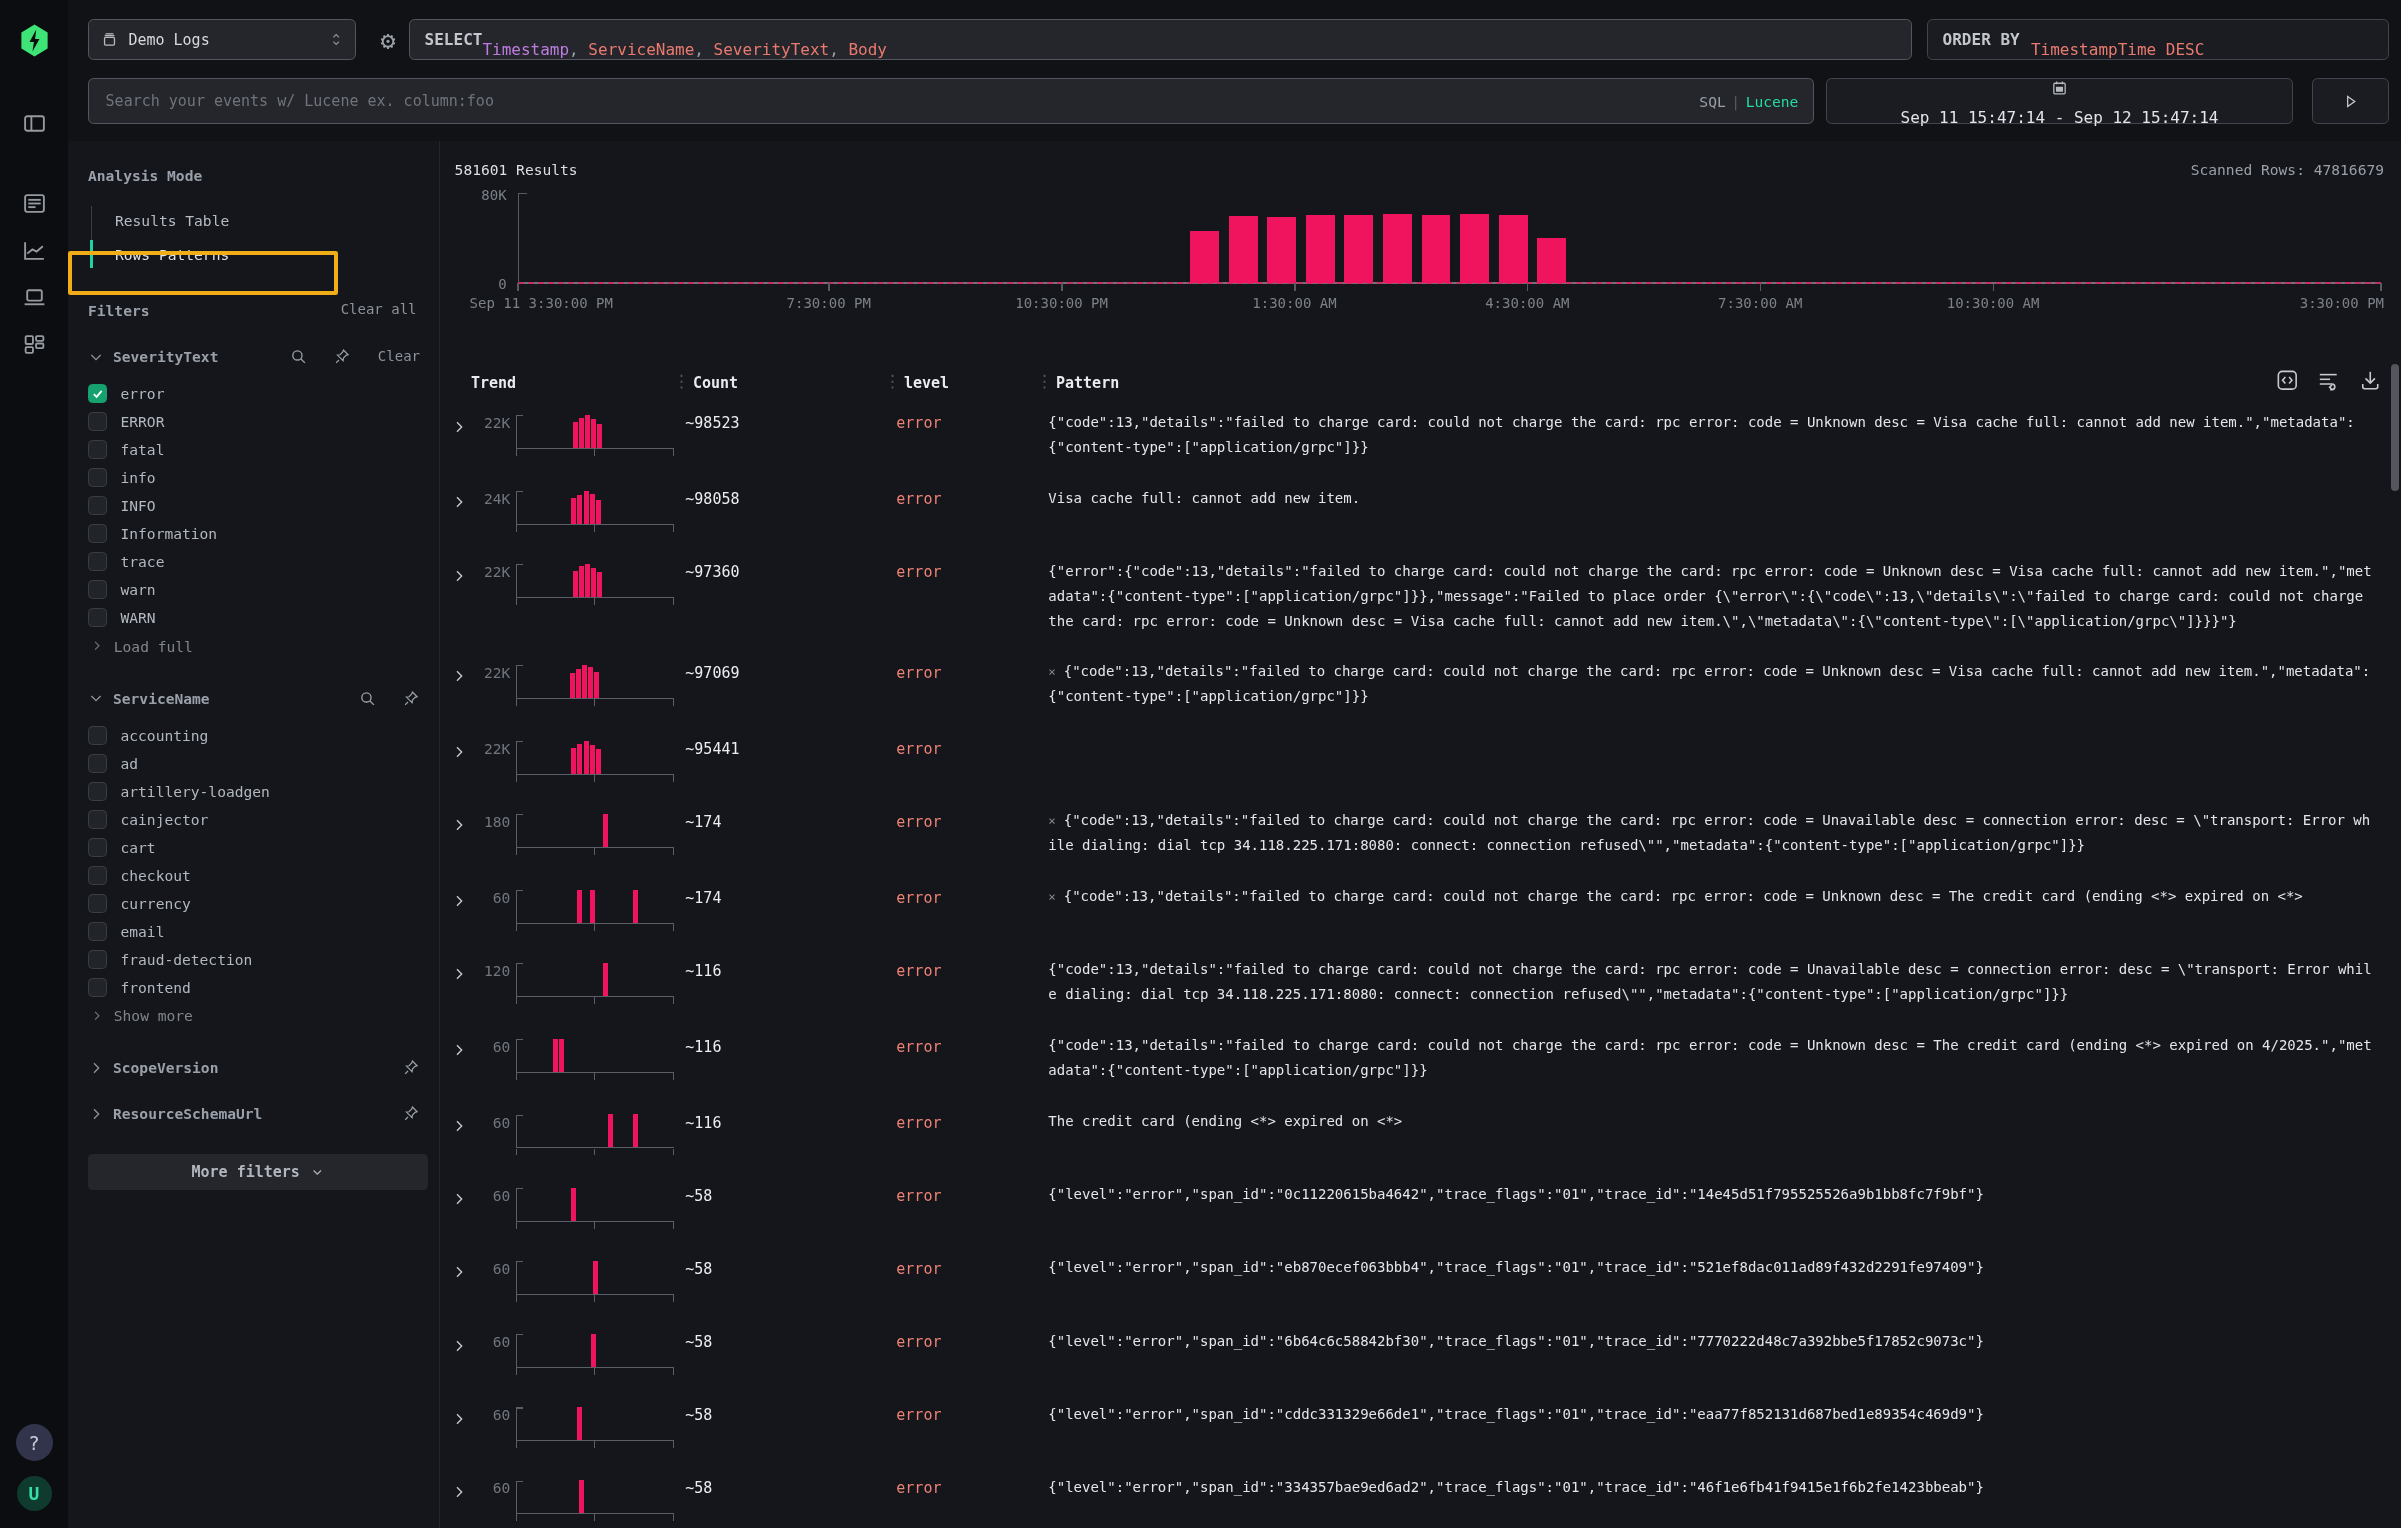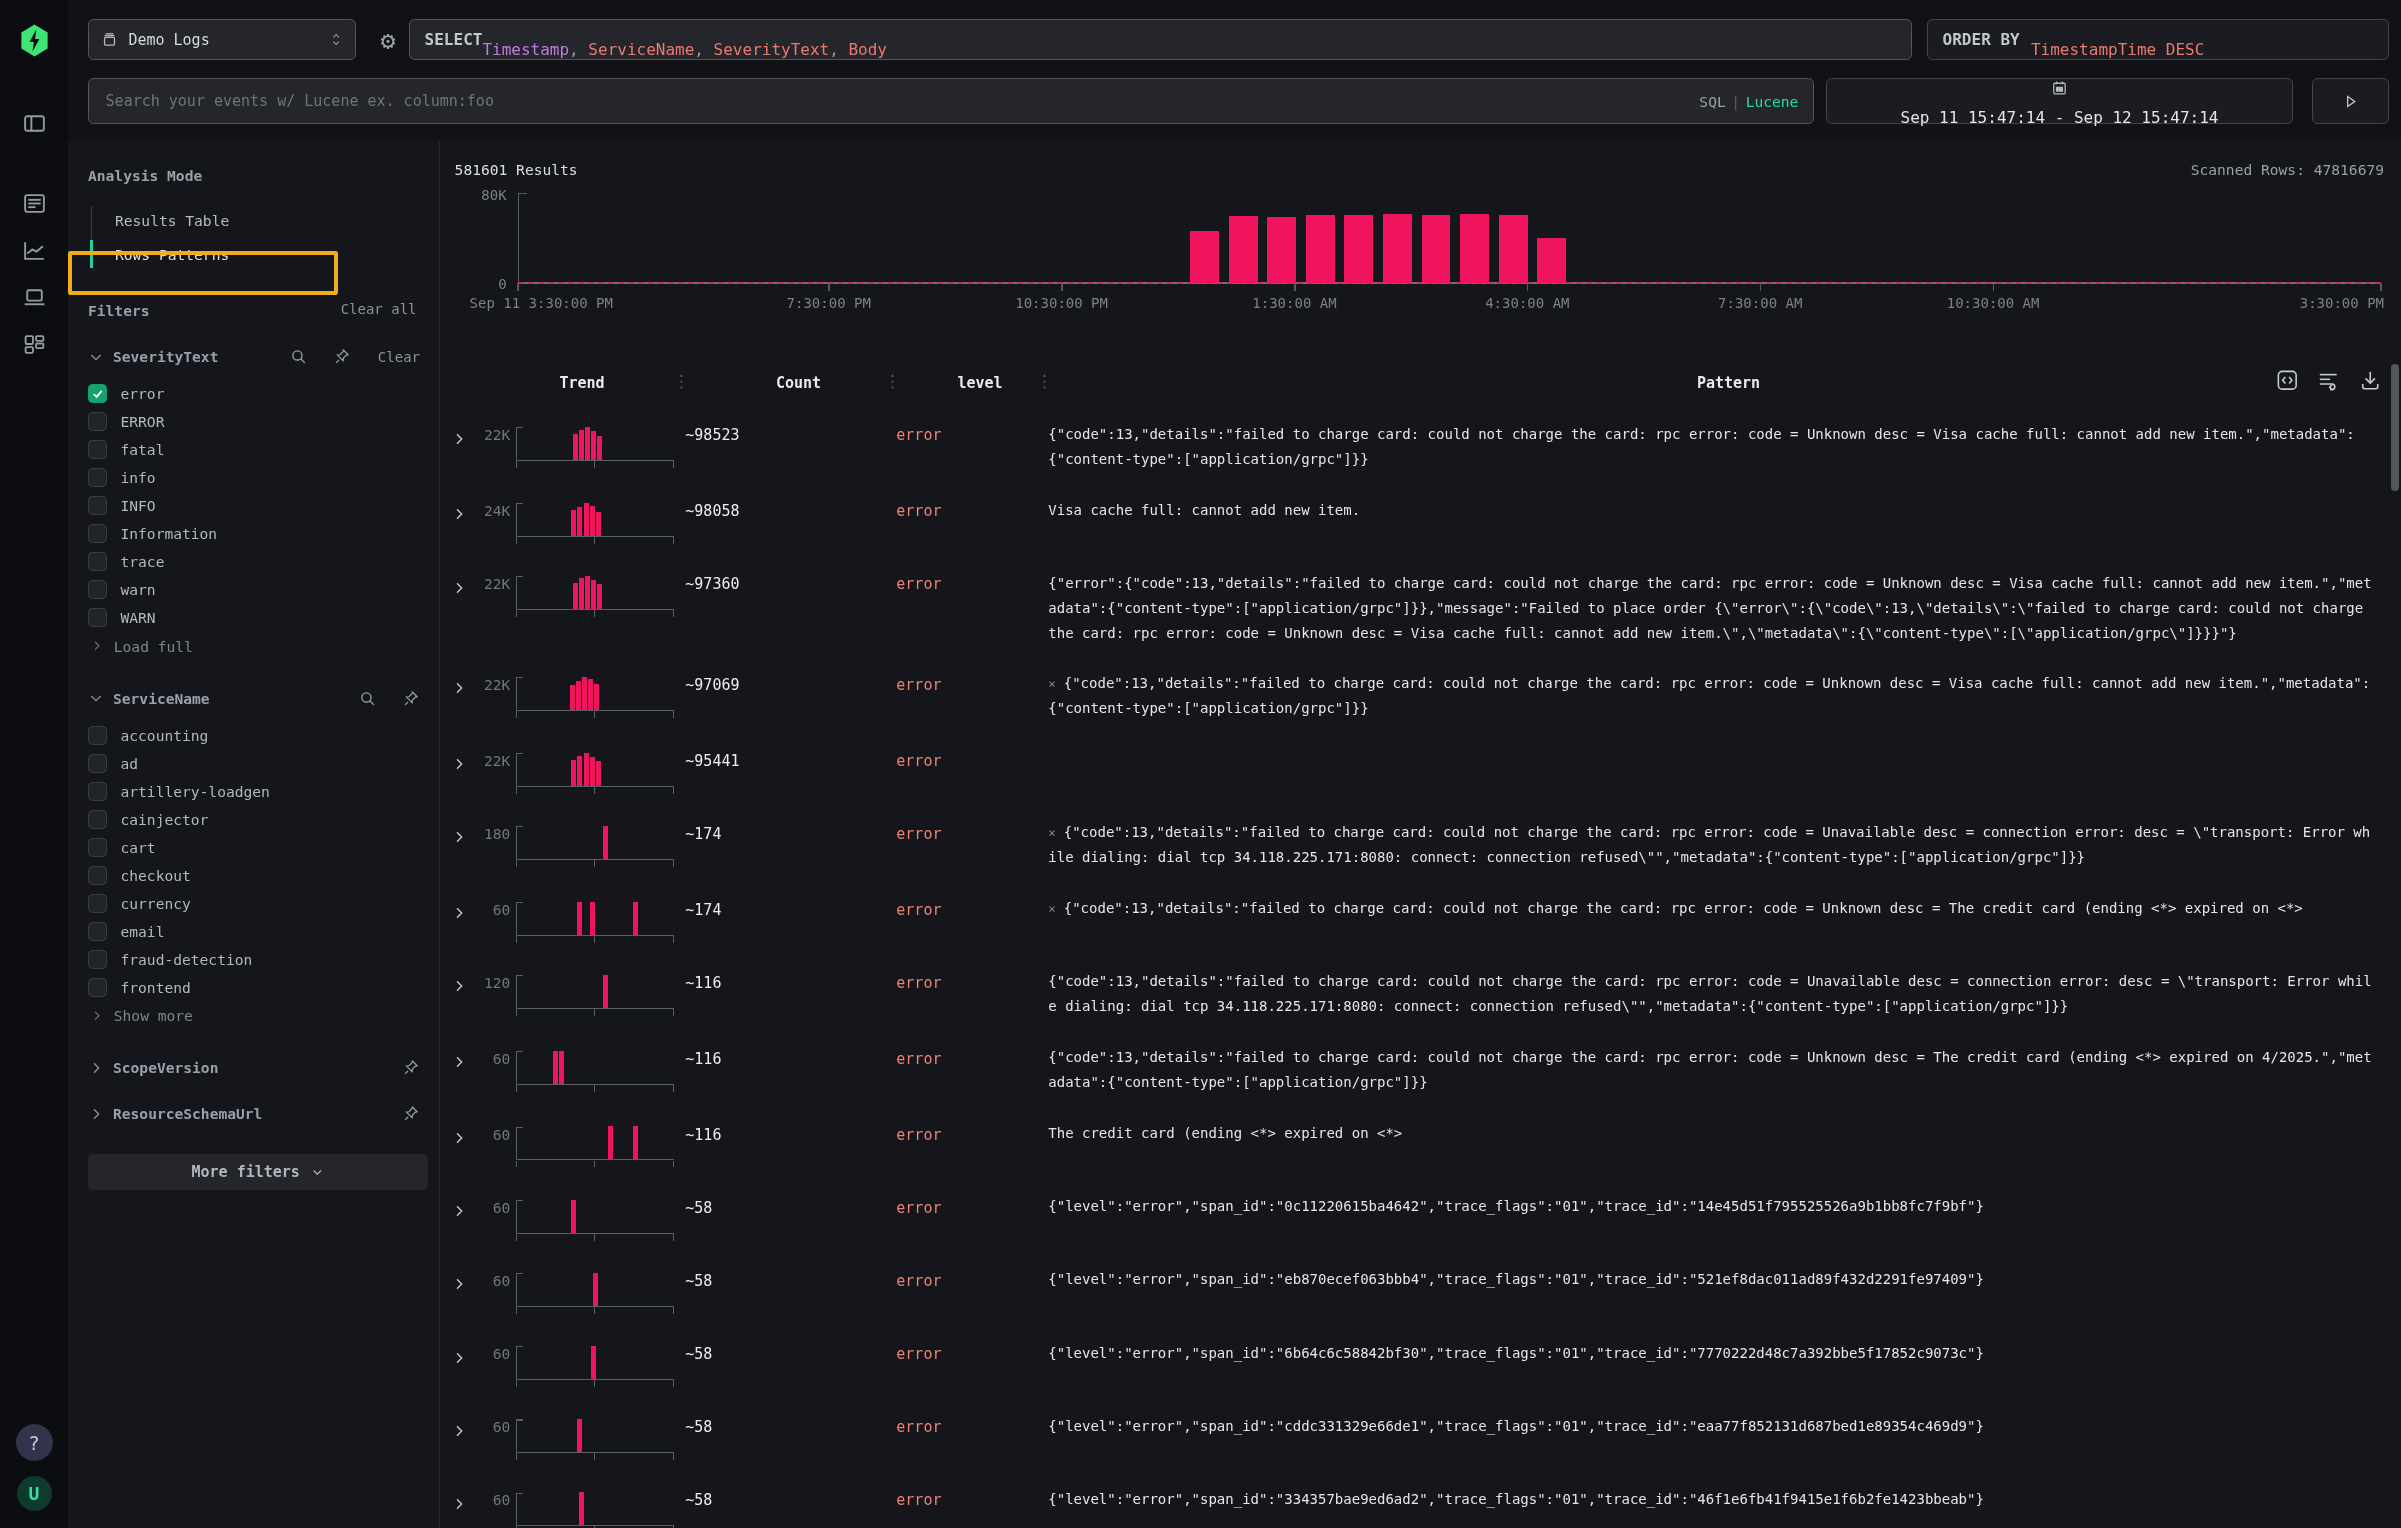--- a/index.html
+++ b/index.html
@@ -57,21 +57,21 @@
   .an-item.active{color:#dfe2e6;}
   .an-item.active::before{content:"";position:absolute;left:2.3px;top:3.4px;bottom:3.4px;width:2.8px;background:#1fd2a5;}
   #highlight-box{position:absolute;left:-20px;width:270px;height:44px;border:4.5px solid #f0ad18;
                  border-radius:2.3px;box-sizing:border-box;pointer-events:none;z-index:5;}
   #filters-head{display:flex;align-items:center;margin-top:27px;padding-right:22.5px;}
   #clear-all{margin-left:auto;font-size:14px;color:#8d929b;cursor:pointer;}
   .fgroup{margin-top:0;}
   .fgroup-head{display:flex;align-items:center;gap:9px;margin-top:29px;padding-right:19px;color:#9aa0aa;}
   .fgroup-head .chev{color:#8d929b;display:flex;}
   .fgroup-name{font-size:14.6px;font-weight:700;}
-  .fgroup-icons{margin-left:auto;display:flex;align-items:center;gap:27px;color:#9aa0a8;}
+  .fgroup-icons{margin-left:auto;display:flex;align-items:flex-start;gap:27px;color:#9aa0a8;}
   .fgroup-clear{font-size:14px;color:#8d929b;cursor:pointer;}
   .opt-list{margin-top:14.6px;}
   .opt-row{display:flex;align-items:center;gap:13.5px;height:28px;cursor:pointer;}
   .cbox{width:19px;height:19px;border-radius:4.5px;background:#212429;border:1.7px solid #3a3d43;
         box-sizing:border-box;flex:0 0 auto;display:flex;align-items:center;justify-content:center;}
   .cbox.checked{background:#16a26f;border-color:#16a26f;}
   .opt-label{font-size:14.6px;color:#b2b8c0;}
   .more-row{display:flex;align-items:center;gap:10px;height:29px;color:#80858e;font-size:14.6px;cursor:pointer;padding-left:2.3px;}
   #more-filters{margin-top:32px;width:340px;height:36px;background:#24262c;border-radius:4.5px;
         display:flex;align-items:center;justify-content:center;gap:10px;color:#b2b7bf;
@@ -86,21 +86,21 @@
   #chart .ylab-bot{position:absolute;left:0;bottom:32px;width:52px;text-align:right;font-size:14px;color:#7c8188;}
   #plot{position:absolute;left:63px;right:3.4px;top:10px;bottom:41px;}
   #plot .yaxis{position:absolute;left:0;top:0;bottom:0;width:1.7px;background:#565a61;}
   #plot .ytick{position:absolute;left:0;top:0;width:9px;height:1.7px;background:#565a61;}
   #plot .baseline{position:absolute;left:0;right:0;bottom:-1.1px;height:1.7px;background:#6f747c;}
   #plot .dashline{position:absolute;left:0;right:0;bottom:-1.1px;height:0;border-top:2.3px dashed #e4175f;opacity:.75;}
   .bar{position:absolute;bottom:0;background:#f0145e;}
   .xtick{position:absolute;top:100%;width:1.7px;height:8px;background:#565a61;}
   .xlab{position:absolute;top:calc(100% + 12.4px);font-size:14px;color:#7c8188;white-space:nowrap;}
   
-  #table-head{display:flex;align-items:center;margin:50px 0 19px 0;padding-left:31px;position:relative;text-align:center;}
+  #table-head{display:flex;align-items:center;margin:50px 0 7px 0;padding-left:31px;position:relative;}
   .th{font-size:15px;font-weight:700;color:#e9ebee;position:relative;}
   .th .coldiv{position:absolute;left:-20px;top:-2.3px;color:#565a61;font-size:17px;font-weight:400;}
   .th-trend{width:222px;}
   .th-count{width:211px;}
   .th-level{width:152px;}
   .th-pattern{flex:1;}
   #head-icons{position:absolute;right:20px;top:-4.5px;display:flex;align-items:center;gap:19px;color:#c6c9cf;}
   #rows{overflow:hidden;}
   .prow{display:flex;align-items:flex-start;padding:14.6px 25px 14.6px 11.3px;min-height:39px;}
   .col-chevron{width:22px;color:#c8ccd2;padding-top:5.6px;}

